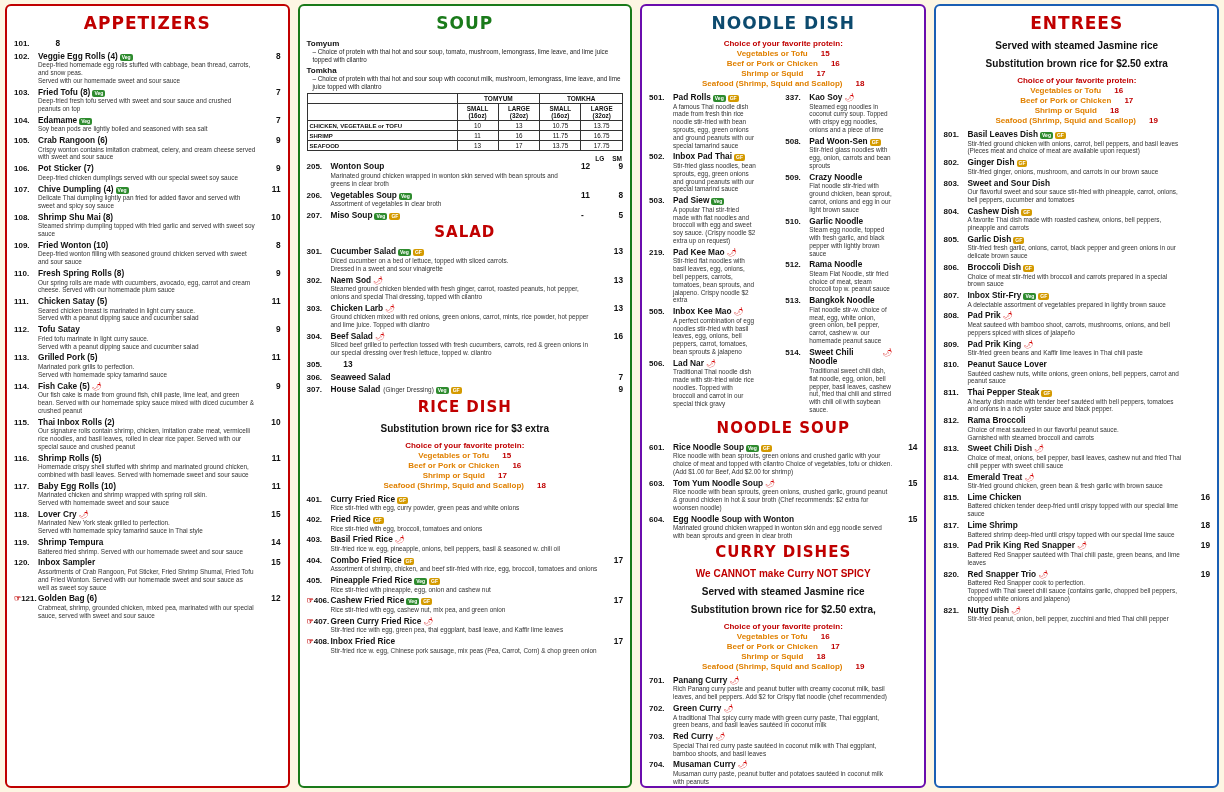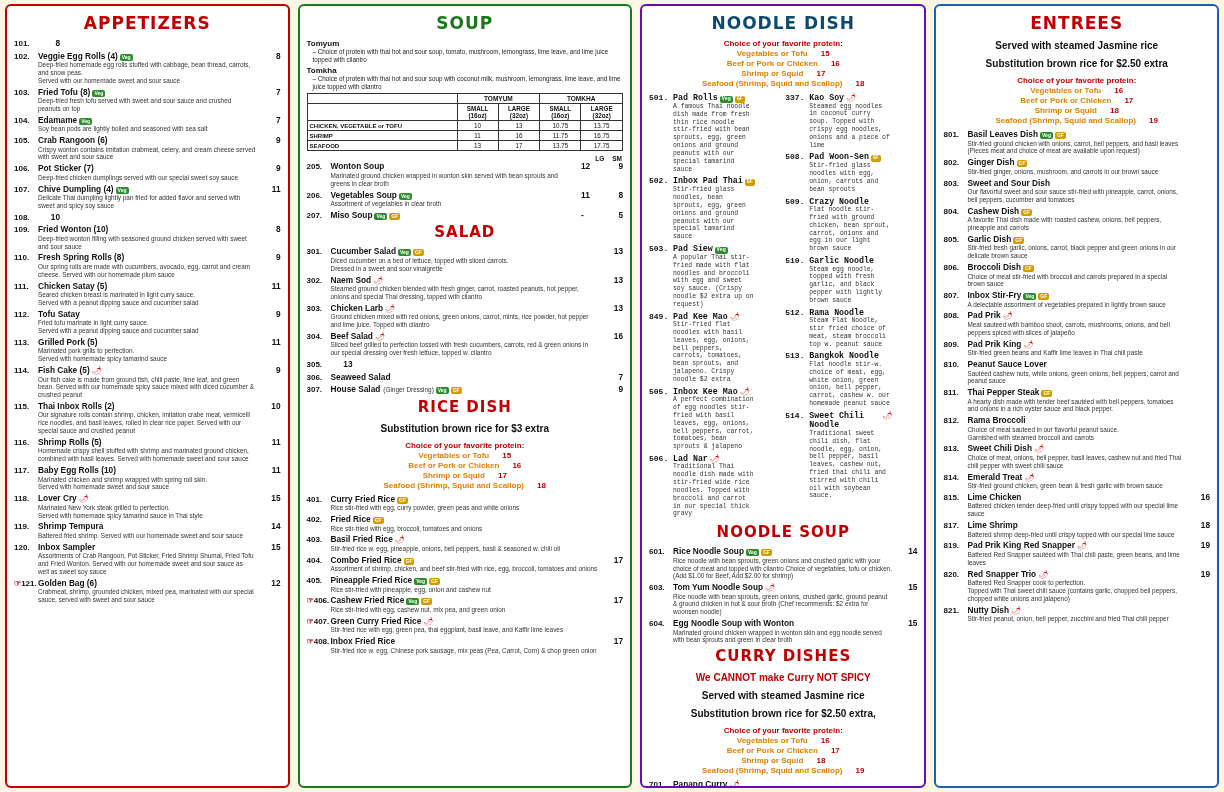--- a/index.html
+++ b/index.html
@@ -64,21 +64,21 @@
   table.tomyum th,table.tomyum td{border:1px solid #333;padding:1px 2px;text-align:center;}
   table.tomyum td.lbl{text-align:left;font-weight:bold;font-size:6px;}
   .hdr2{font-weight:bold;font-size:6.5px;}
 
   .note{font-size:6.3px;color:#222;margin-left:6px;line-height:1.25;}
   .note-title{font-weight:bold;font-size:8px;margin-top:2px;}
 
   .lgsm{display:flex;justify-content:flex-end;gap:8px;font-size:6.5px;font-weight:bold;margin-right:1px;}
   .dualprice{width:42px;display:flex;justify-content:space-between;flex:none;font-weight:bold;font-size:8.3px;}
 
-  .twocol{display:flex;gap:4px;font-family:Liberation Mono, monospace;}
+  .twocol{display:flex;gap:4px;}
   .twocol > div{flex:1;}
   .arrow{color:#c00000;font-weight:bold;}
 </style>
 </head>
 <body>
 
 <div class="page">
 
   <div class="col col1">
     <div class="section-title">APPETIZERS</div>
@@ -146,20 +146,26 @@
             <div class="nm-row">
               <span class="name">Chive Dumpling (4)</span>
               <span class="tag veg">Veg</span>
             </div>
             <div class="desc">Delicate Thai dumpling lightly pan fried for added flavor and served with sweet and spicy soy sauce</div>
           </div>
           <div class="price">11</div>
         </div>
         <div class="item">
           <div class="num">108.</div>
+          <div class="body">
+            <div class="nm-row">
+              <span class="name">Shrimp Shu Mai (8)</span>
+            </div>
+            <div class="desc">Steamed shrimp dumpling topped with fried garlic and served with sweet soy sauce</div>
+          </div>
           <div class="price">10</div>
         </div>
         <div class="item">
           <div class="num">109.</div>
           <div class="body">
             <div class="nm-row">
               <span class="name">Fried Wonton (10)</span>
             </div>
             <div class="desc">Deep-fried wonton filling with seasoned ground chicken served with sweet and sour sauce</div>
           </div>
@@ -626,21 +632,21 @@
             <div class="body">
               <div class="nm-row">
                 <span class="name">Pad Siew</span>
                 <span class="tag veg">Veg</span>
               </div>
               <div class="desc">A popular Thai stir-fried made with flat noodles and broccoli with egg and sweet soy sauce. (Crispy noodle $2 extra up on request)</div>
             </div>
             <div class="price"></div>
           </div>
           <div class="item">
-            <div class="num">849.</div>
+            <div class="num">219.</div>
             <div class="body">
               <div class="nm-row">
                 <span class="name">Pad Kee Mao</span>
                 <span class="chili">🌶</span>
               </div>
               <div class="desc">Stir-fried flat noodles with basil leaves, egg, onions, bell peppers, carrots, tomatoes, bean sprouts, and jalapeno. Crispy noodle $2 extra</div>
             </div>
             <div class="price"></div>
           </div>
           <div class="item">

